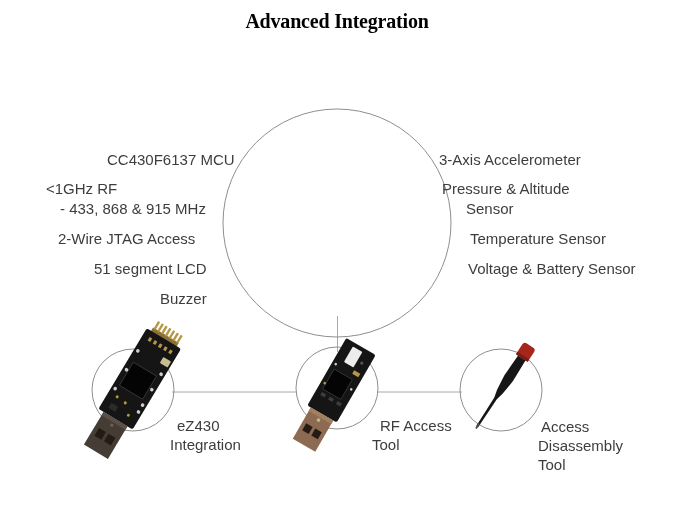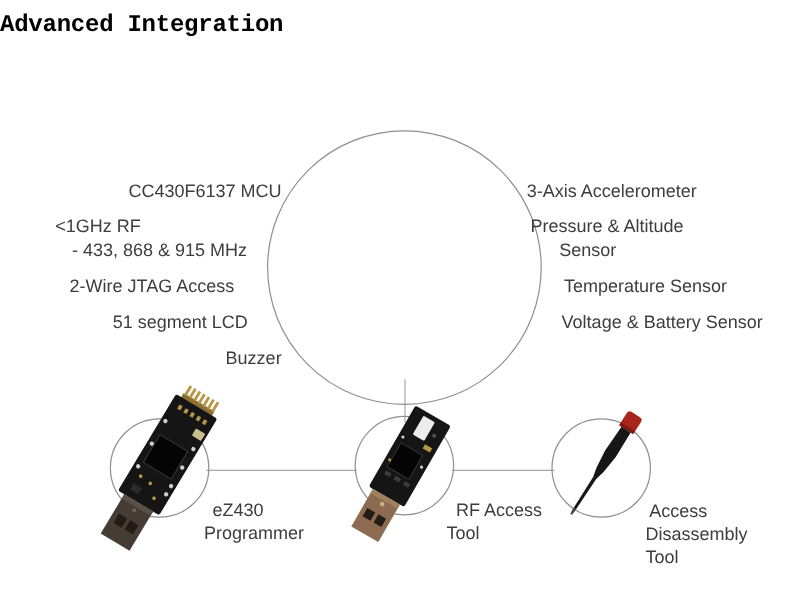--- a/index.html
+++ b/index.html
@@ -5,22 +5,22 @@
   html,body{margin:0;padding:0;background:#ffffff;}
   #stage{
     position:relative;
     width:674px;height:506px;
     background:#ffffff;
     font-family:"Liberation Sans",sans-serif;
     overflow:hidden;
   }
   #title{
     position:absolute;left:0;top:10px;width:674px;
-    text-align:left;
-    font-family:Liberation Mono, monospace;
+    text-align:center;
+    font-family:Liberation Serif, serif;
     font-size:20px;font-weight:bold;letter-spacing:-0.2px;
     color:var(--title-text,#000);
   }
   .lbl{
     position:absolute;
     font-size:15px;line-height:20px;white-space:nowrap;
     color:var(--label-text,#3d3d3d);
     margin-top:20px;
   }
   svg{position:absolute;left:0;top:0;}
@@ -126,29 +126,29 @@
       <polygon points="-4.5,-38 4.5,-38 5.2,-14 3.4,2 1.5,10 1.1,44 -1.1,44 -1.5,10 -3.4,2 -5.2,-14" style="fill:var(--screwdriver-black)"></polygon>
       <rect x="-0.9" y="40" width="1.8" height="6" style="fill:#4d4d4d"></rect>
     </g>
   </svg>
 
   <div class="lbl" style="left:107px;top:130px">CC430F6137 MCU</div>
   <div class="lbl" style="left:46px;top:159px">&lt;1GHz RF</div>
   <div class="lbl" style="left:60px;top:179px">- 433, 868 &amp; 915 MHz</div>
   <div class="lbl" style="left:58px;top:209px">2-Wire JTAG Access</div>
   <div class="lbl" style="left:94px;top:239px">51 segment LCD</div>
-  <div class="lbl" style="left:188px;top:269px">Buzzer</div>
+  <div class="lbl" style="left:160px;top:269px">Buzzer</div>
 
   <div class="lbl" style="left:439px;top:130px">3-Axis Accelerometer</div>
   <div class="lbl" style="left:442px;top:159px">Pressure &amp; Altitude</div>
   <div class="lbl" style="left:466px;top:179px">Sensor</div>
   <div class="lbl" style="left:468px;top:239px">Voltage &amp; Battery Sensor</div>
   <div class="lbl" style="left:470px;top:209px">Temperature Sensor</div>
 
   <div class="lbl" style="left:177px;top:396px">eZ430</div>
-  <div class="lbl" style="left:170px;top:415px">Programmer</div>
+  <div class="lbl" style="left:170px;top:415px">Integration</div>
   <div class="lbl" style="left:380px;top:396px">RF Access</div>
   <div class="lbl" style="left:372px;top:415px">Tool</div>
   <div class="lbl" style="left:541px;top:397px">Access</div>
   <div class="lbl" style="left:538px;top:416px">Disassembly</div>
   <div class="lbl" style="left:538px;top:435px">Tool</div>
 
 </div>
 
 </body></html>

